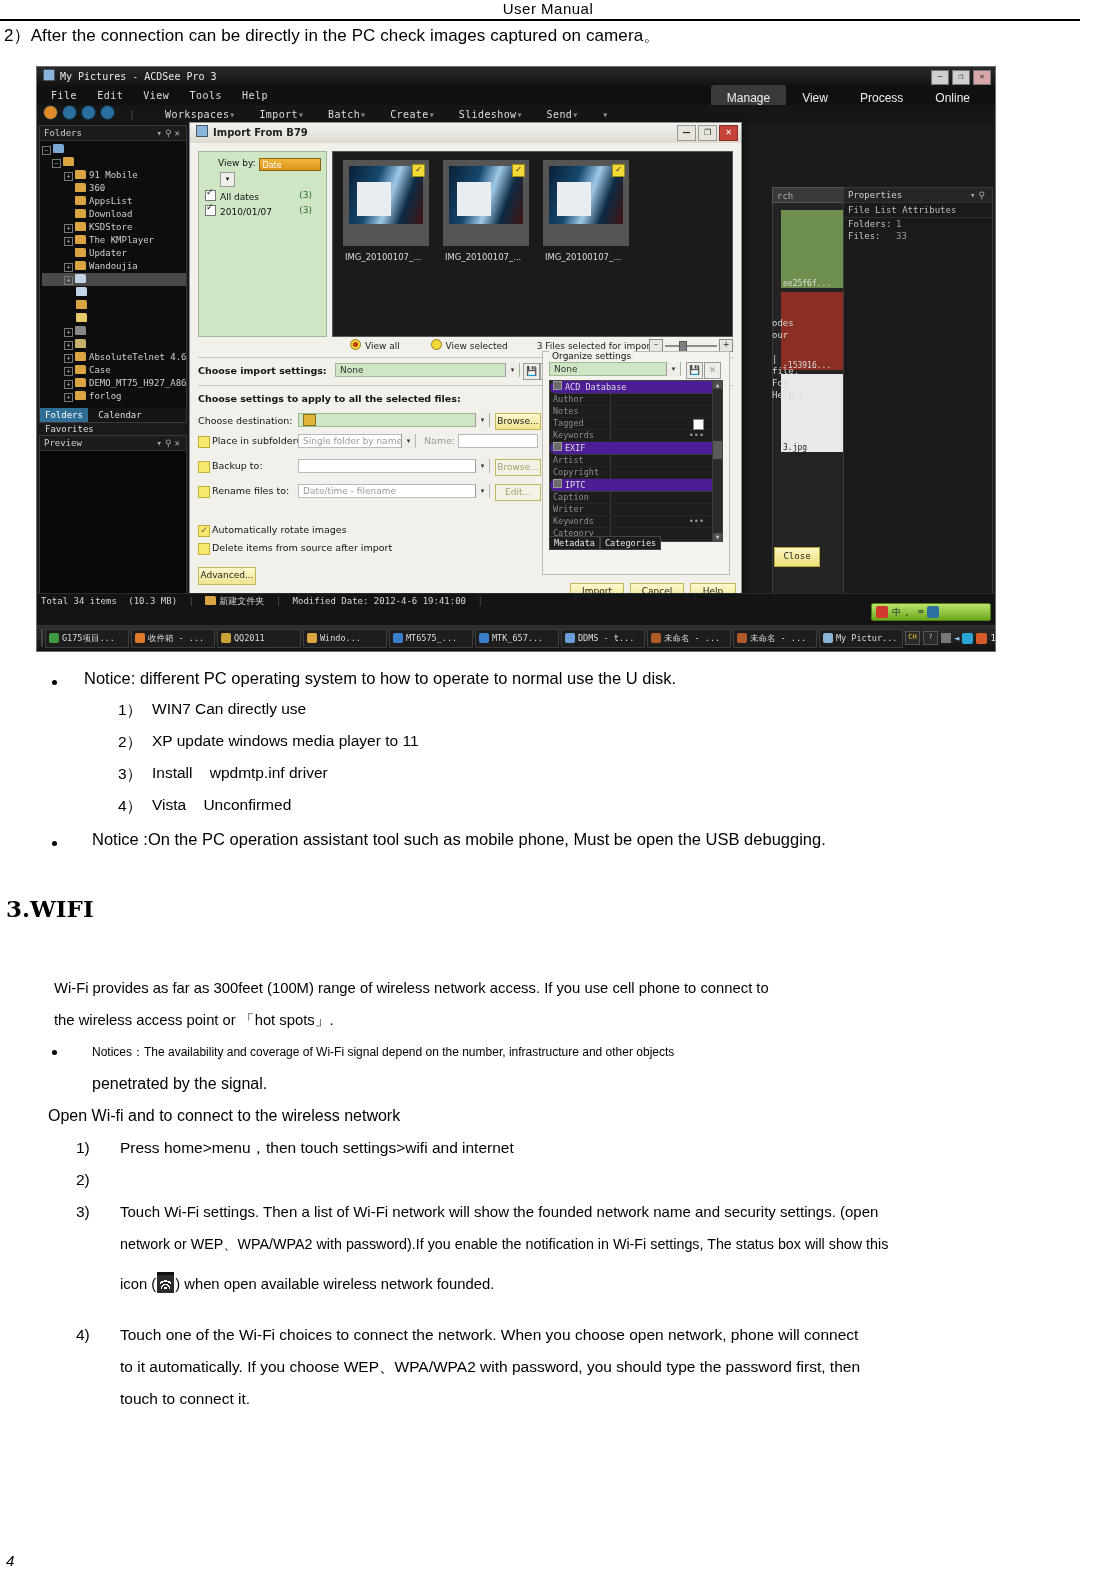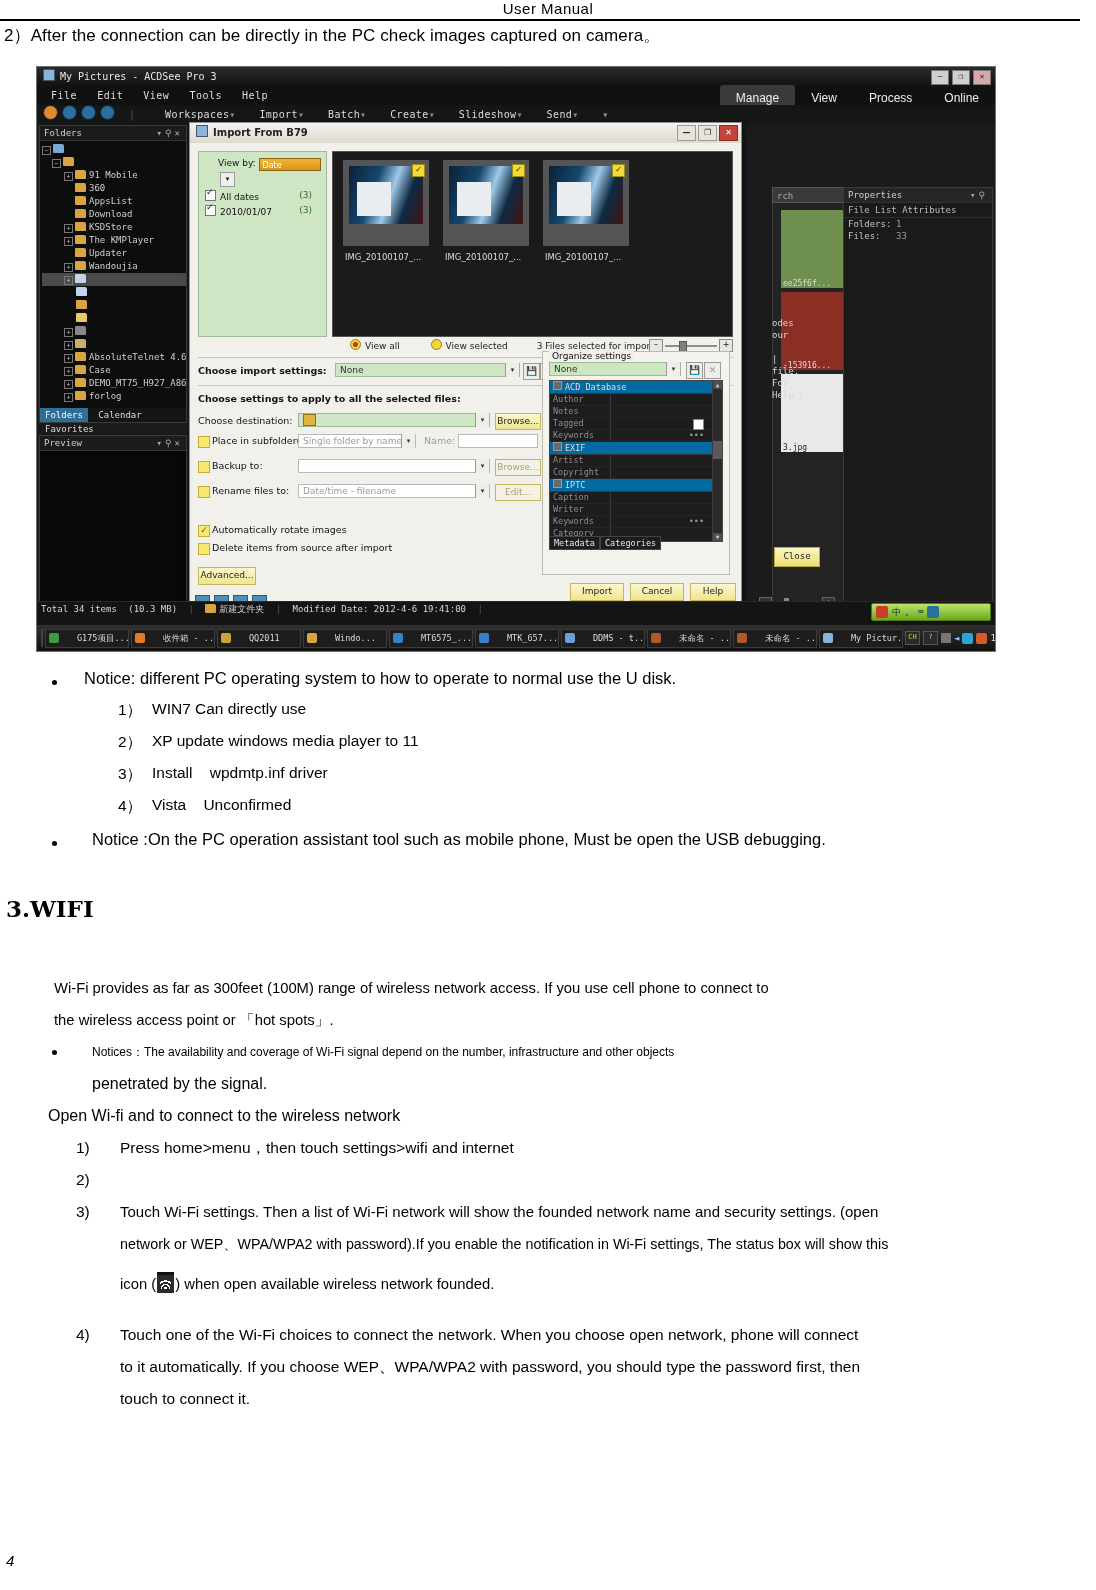--- a/index.html
+++ b/index.html
@@ -67,21 +67,21 @@
   .acd-tool .orb{
     display:inline-block;width:13px;height:13px;border-radius:50%;
     margin:0 2px;vertical-align:-2px;border:1px solid #0a2a3a;
   }
   .acd-tool .orb.home{background:#e08a2a;}
   .acd-tool .orb.b{background:#2b6f9e;}
   .acd-tool .sep{color:#555;margin:0 6px;}
   .acd-tool .mi{margin-left:18px;letter-spacing:.4px;}
   
   .mode-tabs{
-    position:absolute;right:0;top:18px;height:26px;display:flex;
+    position:absolute;right:9px;top:18px;height:26px;display:flex;
   }
   .mode-tabs div{
     color:#eee;font-size:12px;line-height:26px;padding:0 16px;
     font-family:"Liberation Sans",sans-serif;
   }
   .mode-tabs div.active{background:#3a3a3a;border-radius:3px 3px 0 0;}
 
   
   .fold-pane{
     position:absolute;left:2px;top:58px;width:146px;height:296px;
@@ -105,38 +105,38 @@
   .tabs-row span{padding:0 5px;display:inline-block;}
   .tabs-row span.on{background:#2f6f96;color:#fff;}
   
   .prev-pane{
     position:absolute;left:2px;top:368px;width:146px;height:218px;
     background:#080808;border:1px solid #3a3a3a;
   }
 
   
   .statusbar{
-    position:absolute;left:0;bottom:26px;width:100%;height:24px;
+    position:absolute;left:0;bottom:26px;width:100%;height:32px;
     background:#141414;color:#d7d7d7;font-size:9px;line-height:14px;padding-left:4px;
     box-sizing:border-box;border-top:1px solid #2a2a2a;
   }
   .statusbar .fold{vertical-align:-1px;}
   .statusbar .bar{color:#555;margin:0 6px;}
   
   .taskbar{
     position:absolute;left:0;bottom:0;width:100%;height:26px;
     background:linear-gradient(#30302e,#121210);
     display:flex;align-items:center;gap:2px;padding-left:2px;box-sizing:border-box;
   }
   .start-orb{width:22px;height:20px;border-radius:10px;background:radial-gradient(circle at 40% 35%,#ffe9a0,#c08a10);}
   .qlaunch{width:16px;height:16px;background:#c23b2b;border:1px solid #444;}
   .tbtn{
     height:19px;min-width:84px;max-width:84px;background:#1d1d1d;border:1px solid #3c3c3c;
     color:#dcdcdc;font-size:8.5px;line-height:17px;display:flex;align-items:center;
-    gap:18px;padding:0 3px;box-sizing:border-box;overflow:hidden;white-space:nowrap;
+    gap:3px;padding:0 3px;box-sizing:border-box;overflow:hidden;white-space:nowrap;
   }
   .tbtn i{width:10px;height:10px;display:inline-block;flex:0 0 10px;border-radius:2px;}
   .tray{
     margin-left:auto;display:flex;align-items:center;gap:3px;padding-right:4px;
     color:#e3e3e3;font-size:9px;
   }
   .tray .chip{width:13px;height:12px;background:#2a2a2a;border:1px solid #555;font-size:7px;line-height:11px;text-align:center;color:#e8c020;}
   
   .langbar{
     position:absolute;right:4px;bottom:30px;width:120px;height:18px;
@@ -267,21 +267,21 @@
   
   .org-group{
     position:absolute;left:352px;top:208px;width:186px;height:222px;
     border:1px solid #bdbab1;background:#f4f3ee;
   }
   .org-group .legend{position:absolute;left:6px;top:-1px;font-size:9px;background:#f1f0ea;padding:0 3px;color:#111;}
   .meta-table{
     position:absolute;left:6px;top:28px;width:172px;height:160px;background:#1d1d1d;border:1px solid #444;overflow:hidden;
     font-family:"DejaVu Sans Mono",monospace;
   }
-  .meta-table .grp{background:#0369a1;color:#ddd;font-size:8.5px;line-height:11px;padding-left:3px;border-bottom:1px solid #3a3a3a;}
+  .meta-table .grp{background:#4c1d95;color:#ddd;font-size:8.5px;line-height:11px;padding-left:3px;border-bottom:1px solid #3a3a3a;border-radius:6px;}
   .meta-table .grp .m{display:inline-block;width:7px;height:7px;background:#6a6a6a;border:1px solid #999;margin-right:3px;vertical-align:0;}
   .meta-table .r{color:#8d8d8d;font-size:8.5px;line-height:11px;padding-left:3px;border-bottom:1px solid #262626;position:relative;}
   .meta-table .r:before{content:"";position:absolute;left:60px;top:0;bottom:0;width:1px;background:#3a3a3a;}
   .meta-table .r .dots{position:absolute;right:18px;color:#999;}
   .meta-table .r .box{position:absolute;right:18px;top:1px;width:9px;height:9px;background:#fff;border:1px solid #888;}
   .meta-scroll{position:absolute;right:0;top:0;width:9px;height:100%;background:#2a2a2a;border-left:1px solid #3d3d3d;}
   .meta-scroll i{position:absolute;left:0;width:9px;height:8px;background:#4d4d4d;font-size:6px;color:#ccc;text-align:center;line-height:7px;font-style:normal;}
   .meta-tabs{position:absolute;left:6px;top:186px;font-size:8.5px;font-family:"DejaVu Sans Mono",monospace;color:#e8e8e8;}
   .meta-tabs span{background:#1d1d1d;padding:1px 4px;border:1px solid #444;}
 

